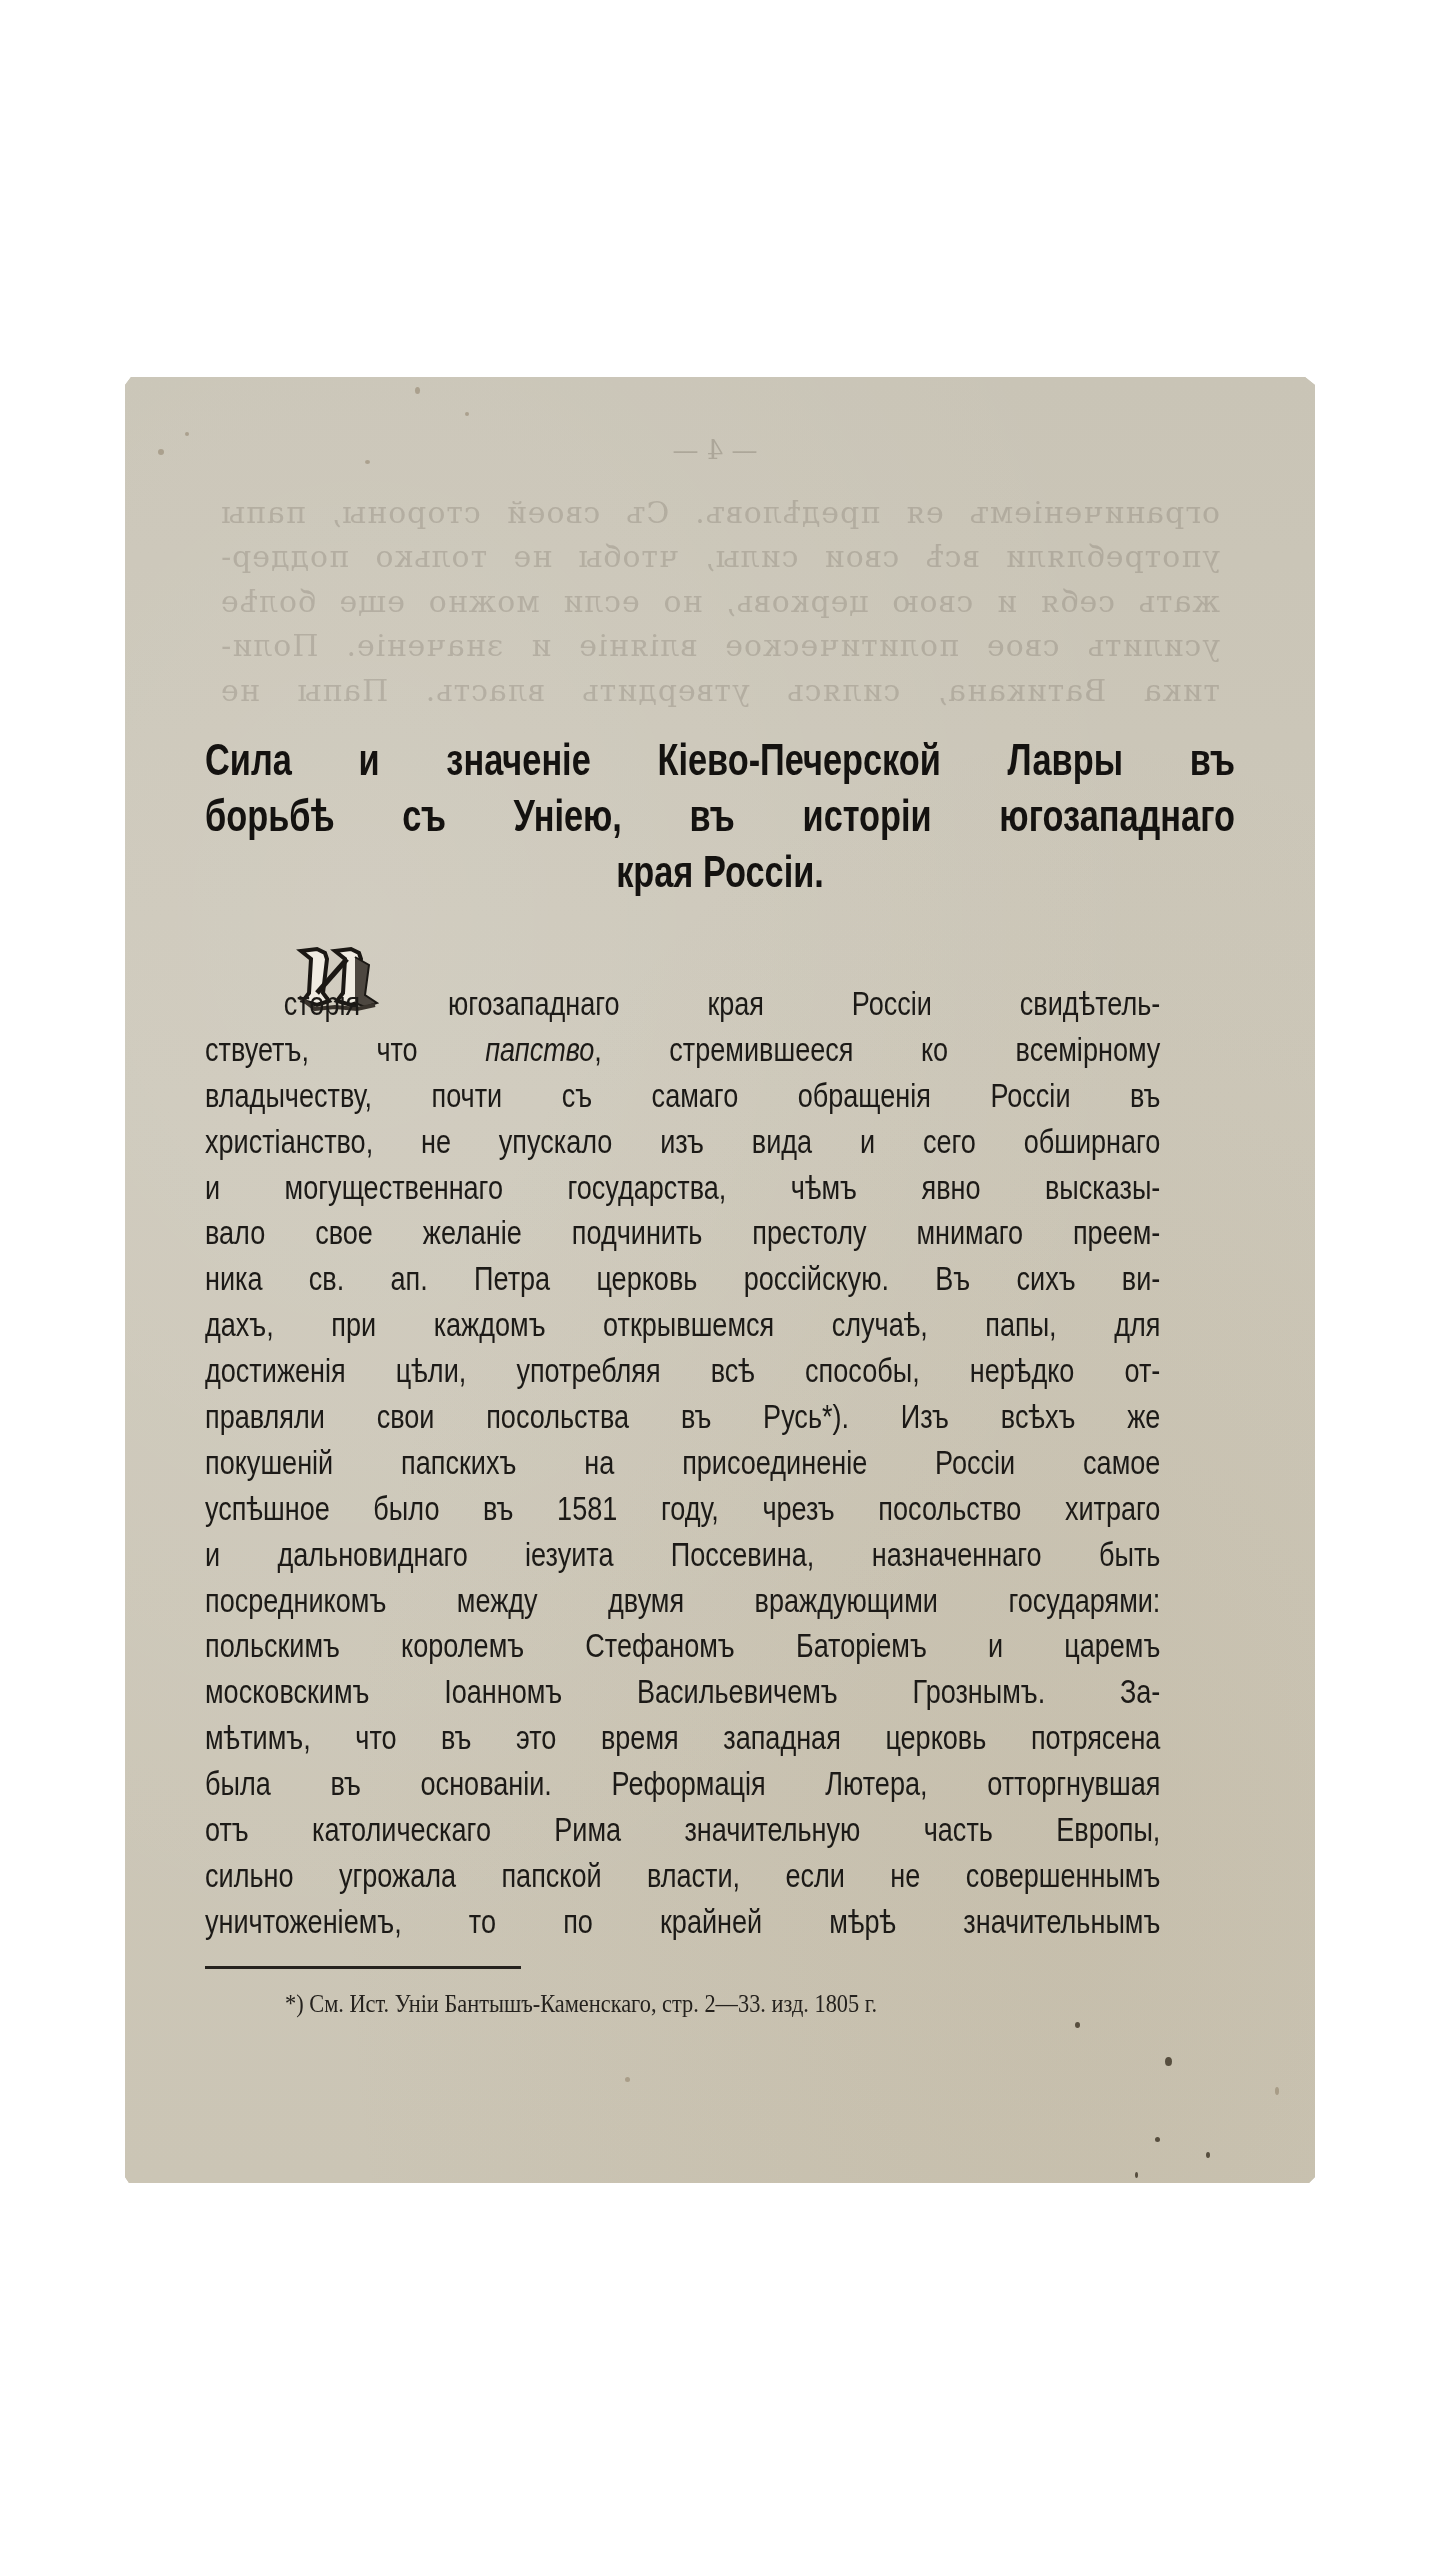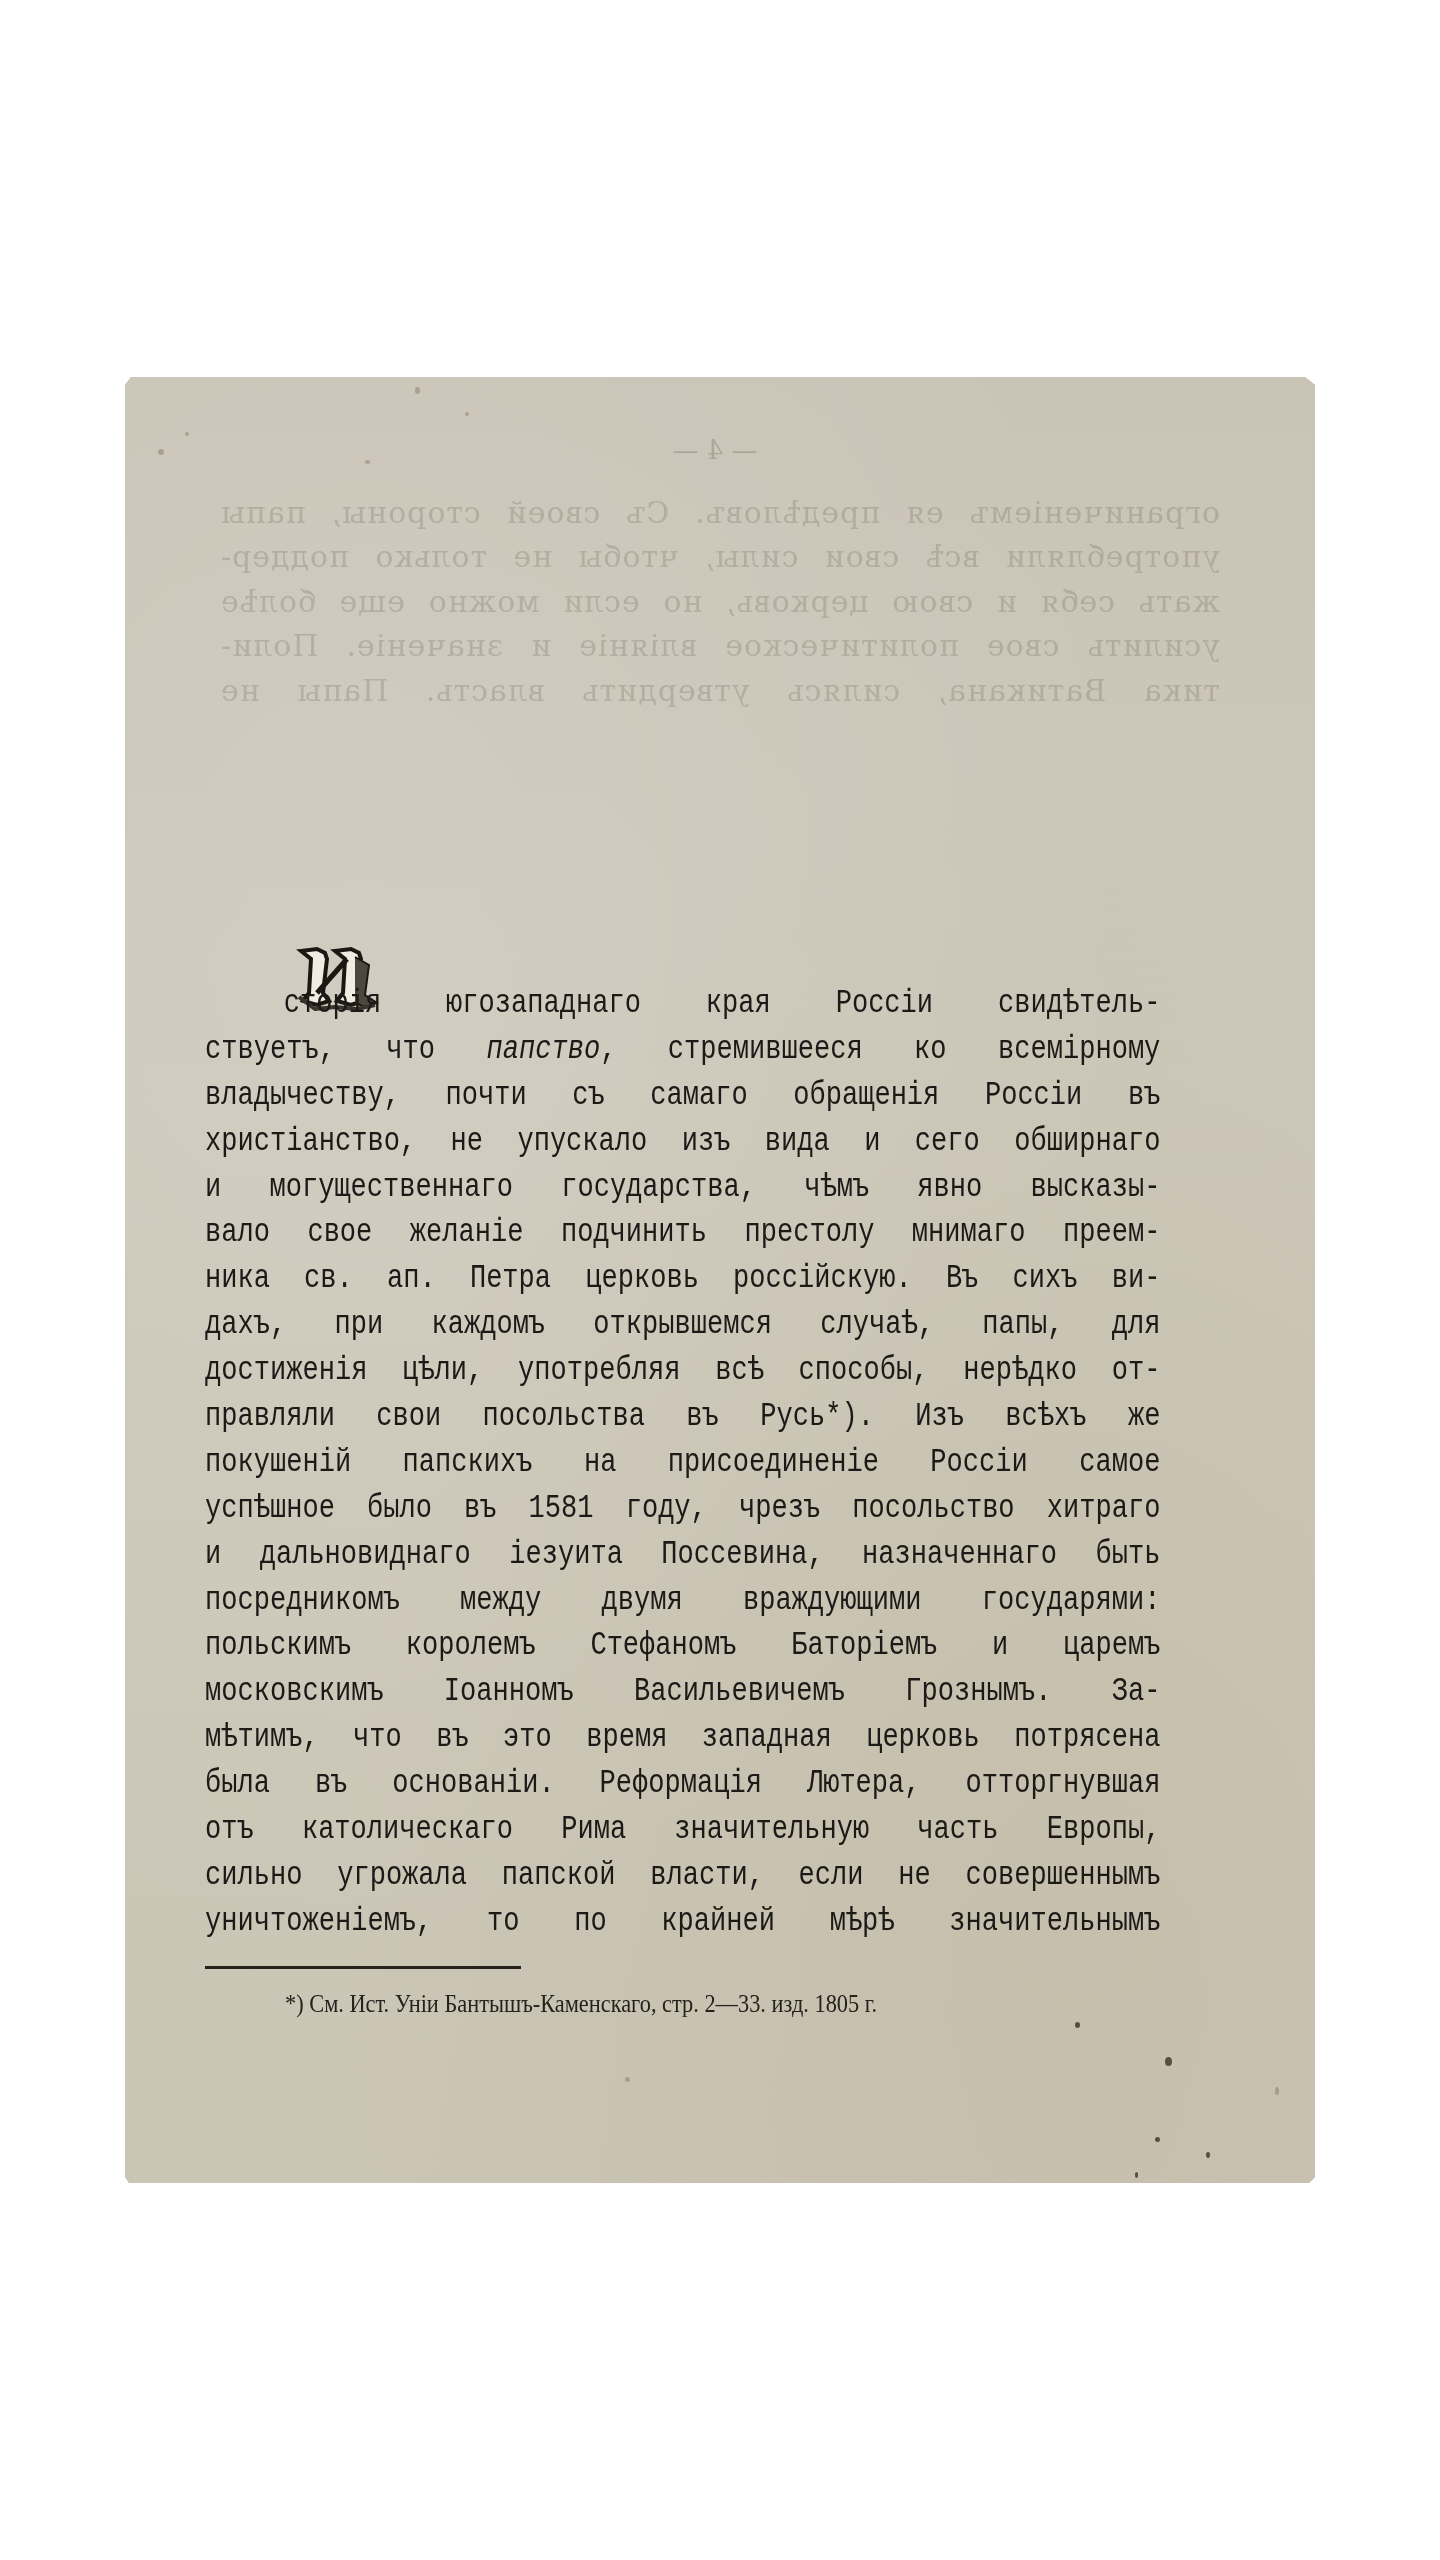--- a/index.html
+++ b/index.html
@@ -84,21 +84,21 @@
   .title-line.center {
     text-align: center;
     text-align-last: center;
   }
 
   .body-text {
     position: absolute;
     left: 80px;
     top: 604px;
     width: 955px;
-    font-family: Liberation Mono, monospace;
+    font-family: Liberation Sans, sans-serif;
     font-size: 33px;
     line-height: 45.9px;
     color: #1c1a17;
   }
   .body-line {
     display: block;
     white-space: nowrap;
     text-align: justify;
     text-align-last: justify;
     transform: scaleX(0.82);
@@ -156,20 +156,25 @@
   <span class="speck" style="left:1150px;top:1710px;width:4px;height:8px;"></span>
   <span class="speck" style="left:500px;top:1700px;width:5px;height:5px;"></span>
 
   <div class="bleed-page-number">— 4 —</div>
   <div class="bleed" style="top:118px;">ограниченіемъ ея предѣловъ. Съ своей стороны, папы</div>
   <div class="bleed" style="top:162px;">употребляли всѣ свои силы, чтобы не только поддер-</div>
   <div class="bleed" style="top:207px;">жать себя и свою церковь, но если можно еще болѣе</div>
   <div class="bleed" style="top:251px;">усилить свое политическое вліяніе и значеніе. Поли-</div>
   <div class="bleed" style="top:296px;">тика Ватикана, силясь утвердить власть. Папы не</div>
 
+  <div class="title">
+    <span class="title-line">Сила и значеніе Кіево-Печерской Лавры въ</span>
+    <span class="title-line">борьбѣ съ Уніею, въ исторіи югозападнаго</span>
+    <span class="title-line center">края Россіи.</span>
+  </div>
 
   <svg class="initial" viewBox="0 0 86 66">
     <path d="M6 6 L22 4 L30 8 L32 14 L28 48 L34 56 L22 60 L8 56 L14 48 L16 14 Z" fill="#f0ece2" stroke="#1b1814" stroke-width="4"></path>
     <path d="M40 6 L56 4 L64 8 L66 14 L62 48 L68 56 L56 60 L42 56 L48 48 L50 14 Z" fill="#f0ece2" stroke="#1b1814" stroke-width="4"></path>
     <path d="M22 48 L52 14" stroke="#1b1814" stroke-width="5"></path>
     <path d="M60 12 L74 20 L70 50 L82 58 L70 62 L60 58" fill="#4d4740" stroke="#1b1814" stroke-width="2"></path>
     <path d="M4 52 L20 64 L40 62 L62 64 L80 60" fill="none" stroke="#3a342d" stroke-width="4"></path>
   </svg>
 
   <div class="body-text">

